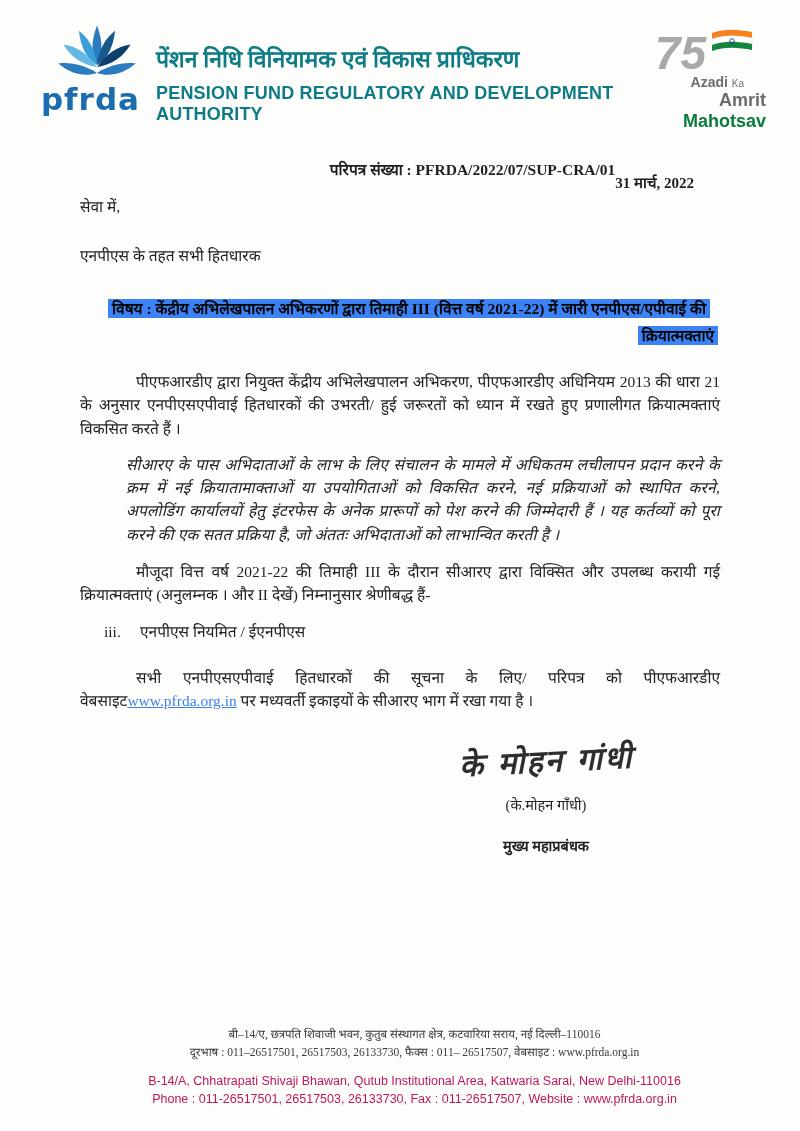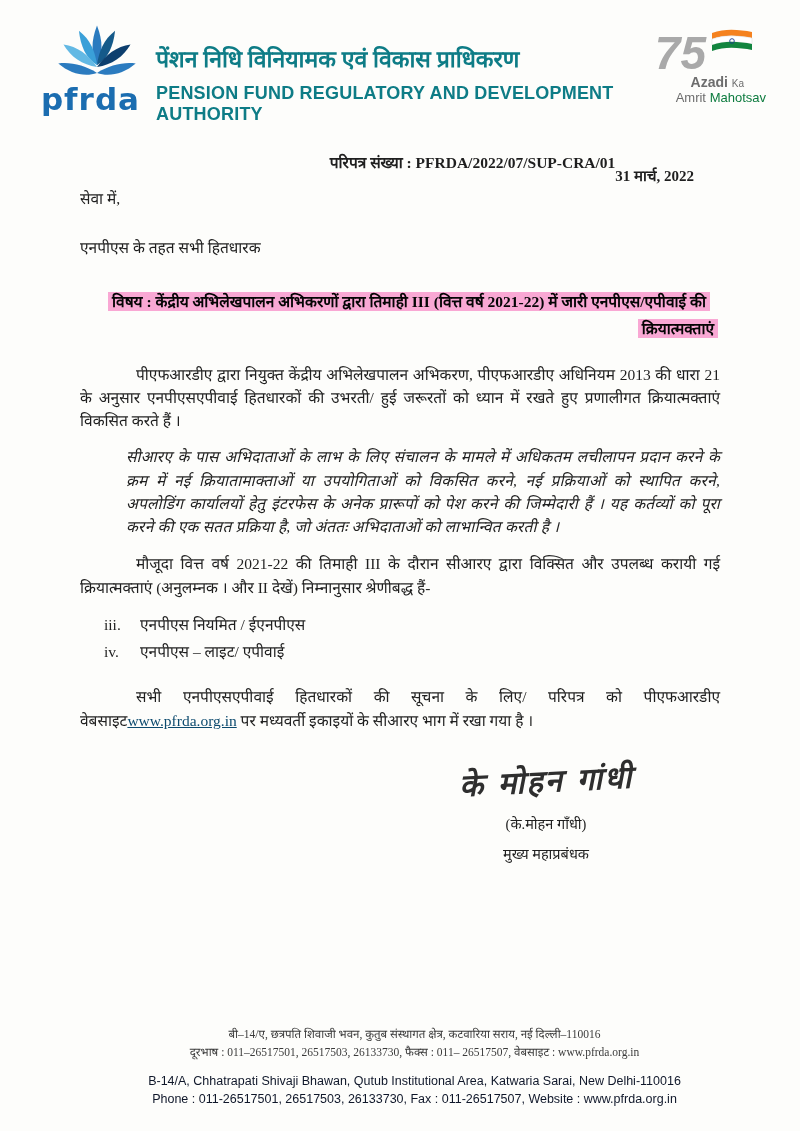--- a/index.html
+++ b/index.html
@@ -15,54 +15,54 @@
   .org-hi{color:#0e7c86;font-size:23px;font-weight:bold;line-height:1.2;}
   .org-en{color:#0e7c86;font-size:18px;font-weight:bold;margin-top:9px;letter-spacing:.2px;
           font-family:"Liberation Sans","DejaVu Sans",sans-serif;}
   .azadi{flex:0 0 auto;width:128px;position:relative;padding-top:8px;text-align:right;
          font-family:"Liberation Sans","DejaVu Sans",sans-serif;}
   .azadi-75{font-size:46px;font-weight:bold;font-style:italic;color:#a9a9a9;line-height:1;
             display:inline-block;margin-right:66px;}
   .azadi-flag{position:absolute;top:6px;right:18px;}
   .azadi-l1{font-size:14px;color:#6d6d6d;font-weight:bold;margin-top:-2px;margin-right:28px;}
   .azadi-l1 .ka{font-size:10px;font-weight:normal;}
-  .azadi-l2{font-size:13px;color:#6d6d6d;font-weight:normal;margin-right:6px;}
+  .azadi-l2{font-size:18px;color:#6d6d6d;font-weight:bold;margin-right:6px;}
   .azadi-l2 .mah{color:#0c7b3e;}
 
   
   .content{padding:0 80px;font-size:15.5px;line-height:1.5;}
   .doc-type{text-align:center;font-weight:bold;font-size:16px;margin-top:24px;}
   .no-date-row{display:flex;justify-content:flex-end;align-items:flex-start;margin-top:26px;}
   .circ-no{font-weight:bold;font-size:15.5px;}
   .circ-date{font-weight:600;font-size:15px;padding-top:14px;padding-right:26px;white-space:nowrap;}
   .salutation{}
   .addressee{margin-top:26px;}
   .subject{margin:30px 0 0 28px;font-weight:bold;font-size:15.5px;line-height:1.55;}
-  .hl{background:#f9a8d4;color:#050505;padding:1px 4px;box-decoration-break:clone;}
+  .hl{background:#3b82f6;color:#050505;padding:1px 4px;box-decoration-break:clone;}
   .subject-l2{text-align:right;margin-top:3px;padding-right:2px;}
   .para{margin-top:22px;text-align:justify;}
   .indent{text-indent:56px;}
   .italic{font-style:italic;margin-top:13px;letter-spacing:.2px;margin-left:46px;}
   .list{margin:14px 0 0 24px;}
   .list-row{display:flex;margin-top:4px;font-size:15.5px;}
   .list-marker{width:36px;flex:0 0 auto;}
-  .doc-link{text-decoration:underline;color:#0c4a6e;cursor:pointer;}
+  .doc-link{text-decoration:underline;color:#3b82f6;cursor:pointer;}
 
   
   .sign-block{margin:26px 64px 0 auto;width:220px;text-align:center;}
   .sign-script{font-family:"DejaVu Serif","Liberation Serif",serif;font-style:italic;font-weight:bold;
                font-size:31px;color:#2e2e2e;transform:rotate(-3deg);display:inline-block;
                letter-spacing:2px;white-space:nowrap;}
   .sign-name{font-size:14.5px;margin-top:10px;}
-  .sign-desig{font-size:14.5px;font-weight:400;margin-top:8px;}
+  .sign-desig{font-size:14.5px;font-weight:700;margin-top:20px;}
 
   
   .footer{position:absolute;left:0;right:0;bottom:22px;margin-left:29px;}
   .footer-hi{text-align:center;font-size:11.5px;color:#3a3a3a;line-height:1.55;}
-  .footer-en{text-align:center;font-size:12.5px;color:#0f172a;line-height:1.5;margin-top:10px;
+  .footer-en{text-align:center;font-size:12.5px;color:#be185d;line-height:1.5;margin-top:10px;
              font-family:"Liberation Sans","DejaVu Sans",sans-serif;}
 </style>
 </head>
 <body>
 
 <div class="page">
 
   <div class="header">
 
     <div class="logo-block">
@@ -129,24 +129,20 @@
 
     <div class="para italic">सीआरए के पास अभिदाताओं के लाभ के लिए संचालन के मामले में अधिकतम लचीलापन प्रदान करने के क्रम में नई क्रियातामाक्ताओं या उपयोगिताओं को विकसित करने, नई प्रक्रियाओं को स्थापित करने, अपलोडिंग कार्यालयों हेतु इंटरफेस के अनेक प्रारूपों को पेश करने की जिम्मेदारी हैं । यह कर्तव्यों को पूरा करने की एक सतत प्रक्रिया है, जो अंततः अभिदाताओं को लाभान्वित करती है ।</div>
 
     <div class="para indent" style="margin-top:14px;">मौजूदा वित्त वर्ष 2021-22 की तिमाही III के दौरान सीआरए द्वारा विक्सित और उपलब्ध करायी गई क्रियात्मक्ताएं (अनुलम्नक । और II देखें) निम्नानुसार श्रेणीबद्ध हैं-</div>
 
     <div class="list">
       <div class="list-row">
         <span class="list-marker">iii.</span>
         <span>एनपीएस नियमित / ईएनपीएस</span>
       </div>
-      <div class="list-row">
-        <span class="list-marker">iv.</span>
-        <span>एनपीएस – लाइट/ एपीवाई</span>
-      </div>
     </div>
 
     <div class="para indent">
       <span>सभी एनपीएसएपीवाई हितधारकों की सूचना के लिए/ परिपत्र को पीएफआरडीए वेबसाइट</span><span class="doc-link">www.pfrda.org.in</span><span> पर मध्यवर्ती इकाइयों के सीआरए भाग में रखा गया है ।</span>
     </div>
 
     <div class="sign-block">
       <span class="sign-script">के मोहन गांधी</span>
       <div class="sign-name">(के.मोहन गाँधी)</div>
       <div class="sign-desig">मुख्य महाप्रबंधक</div>

